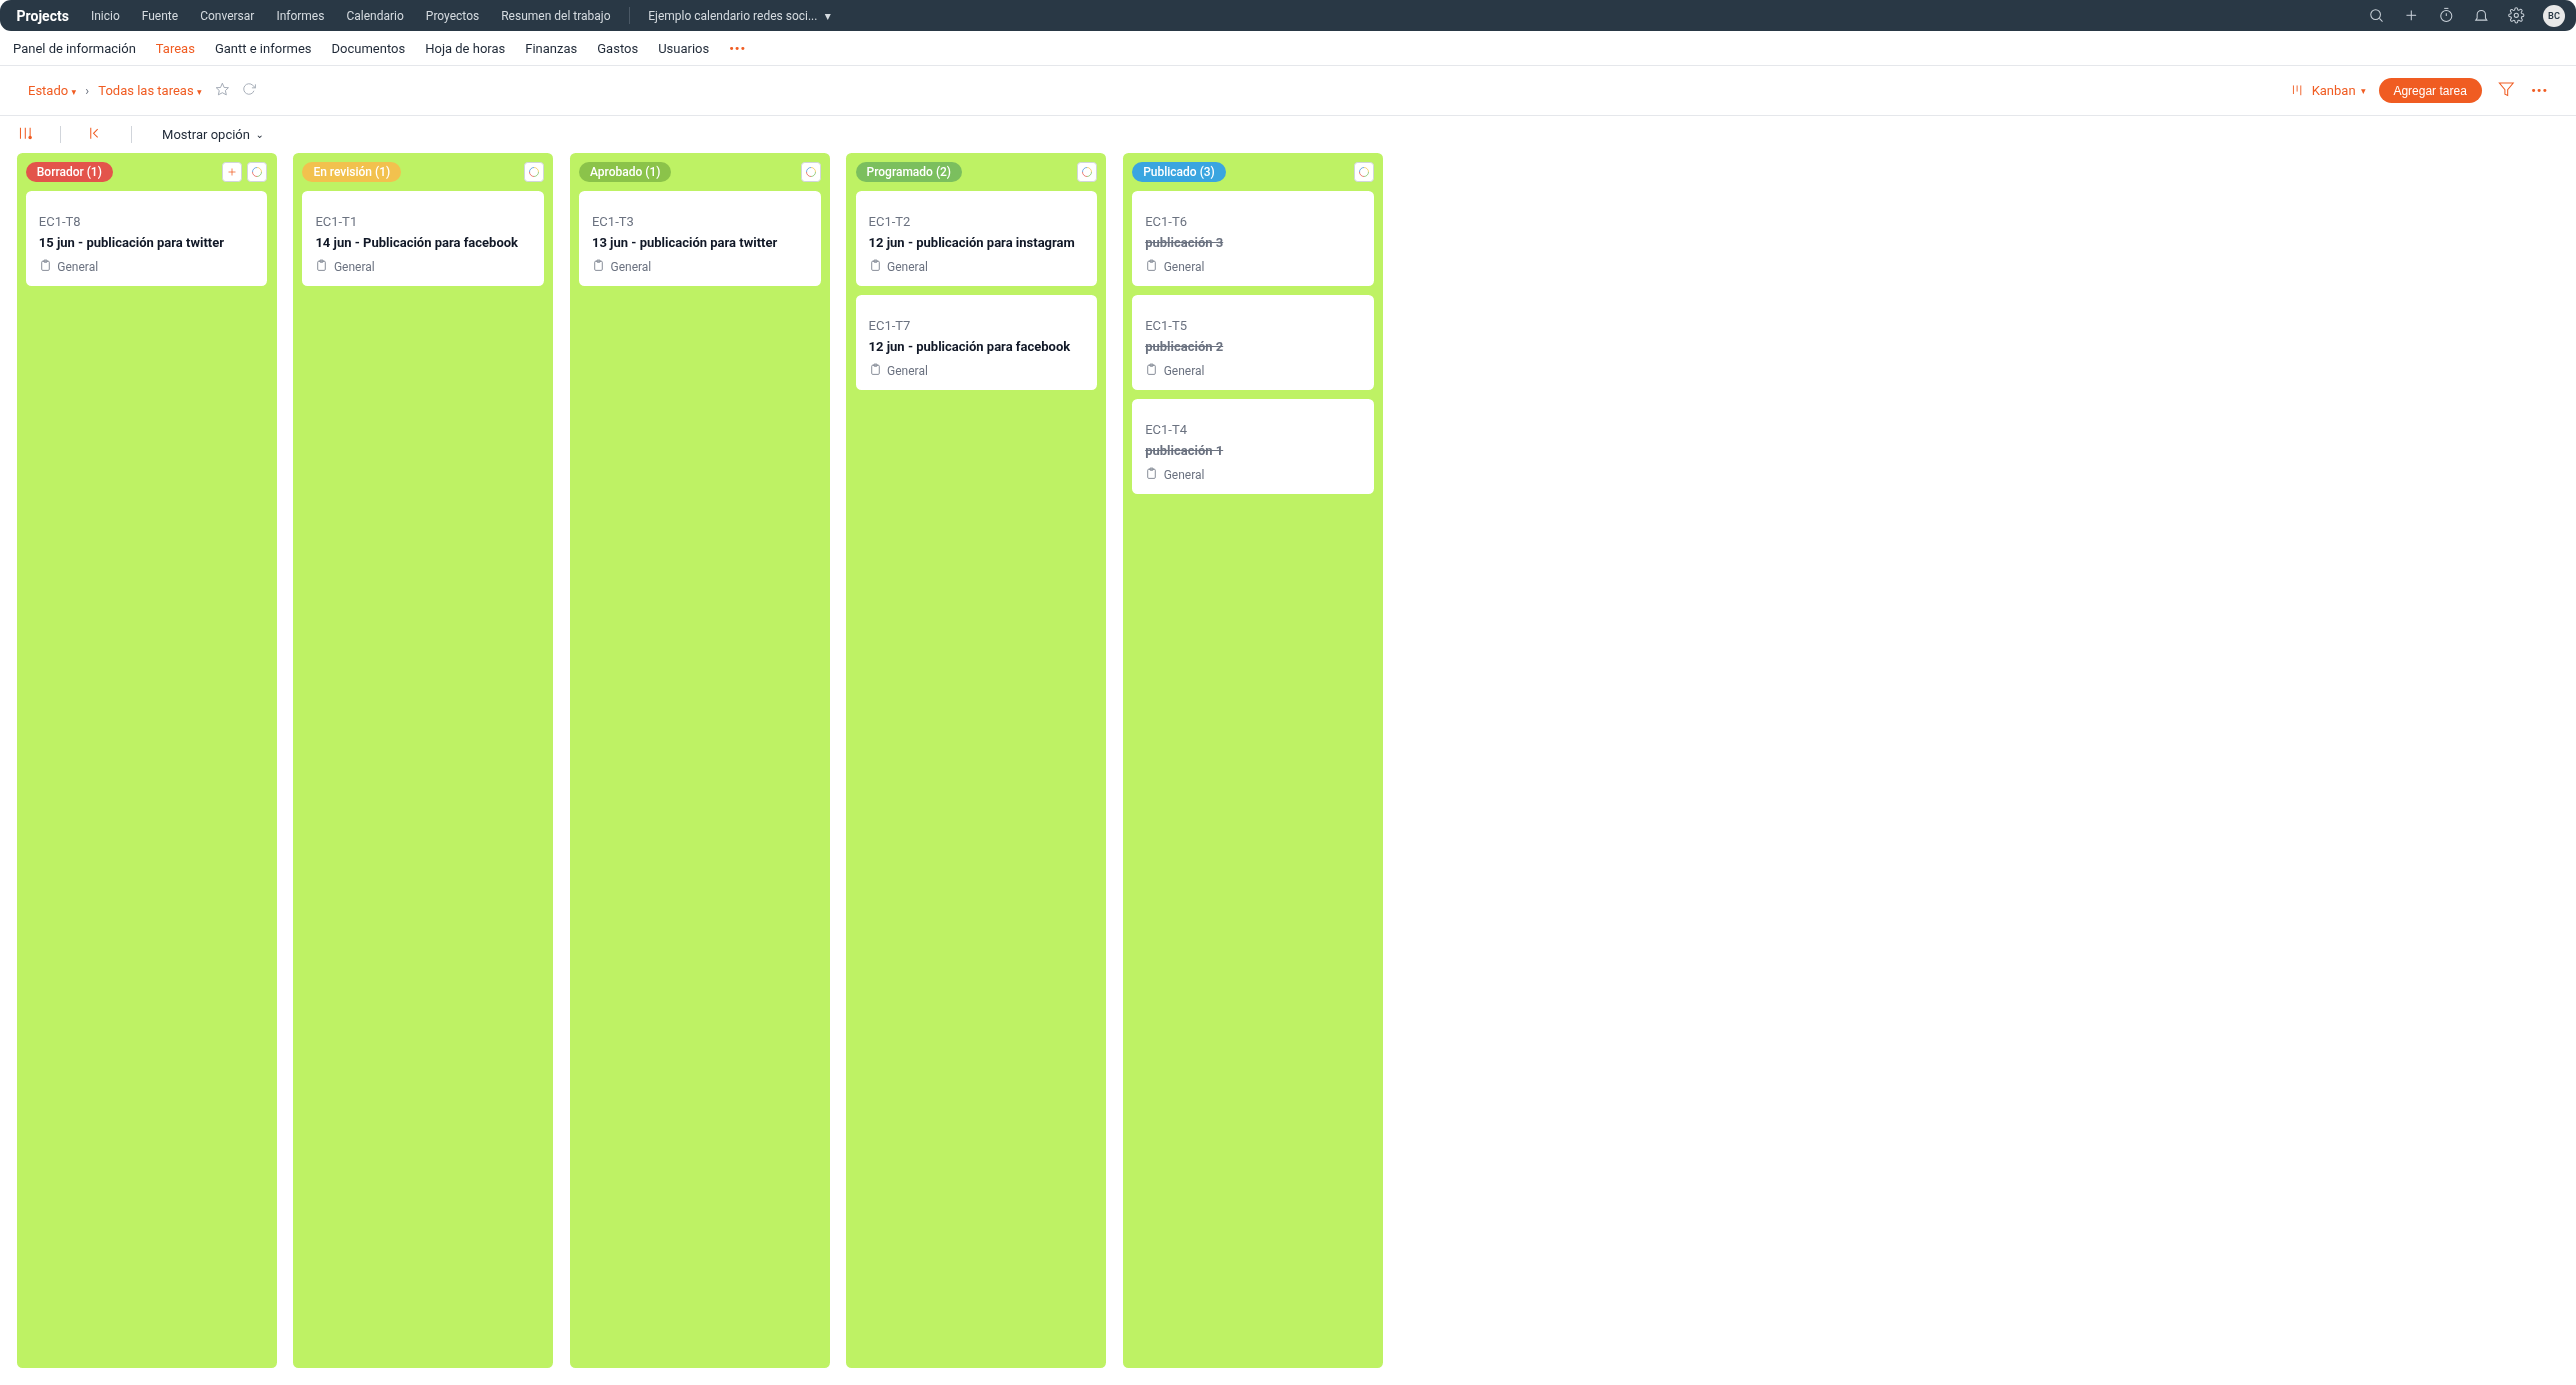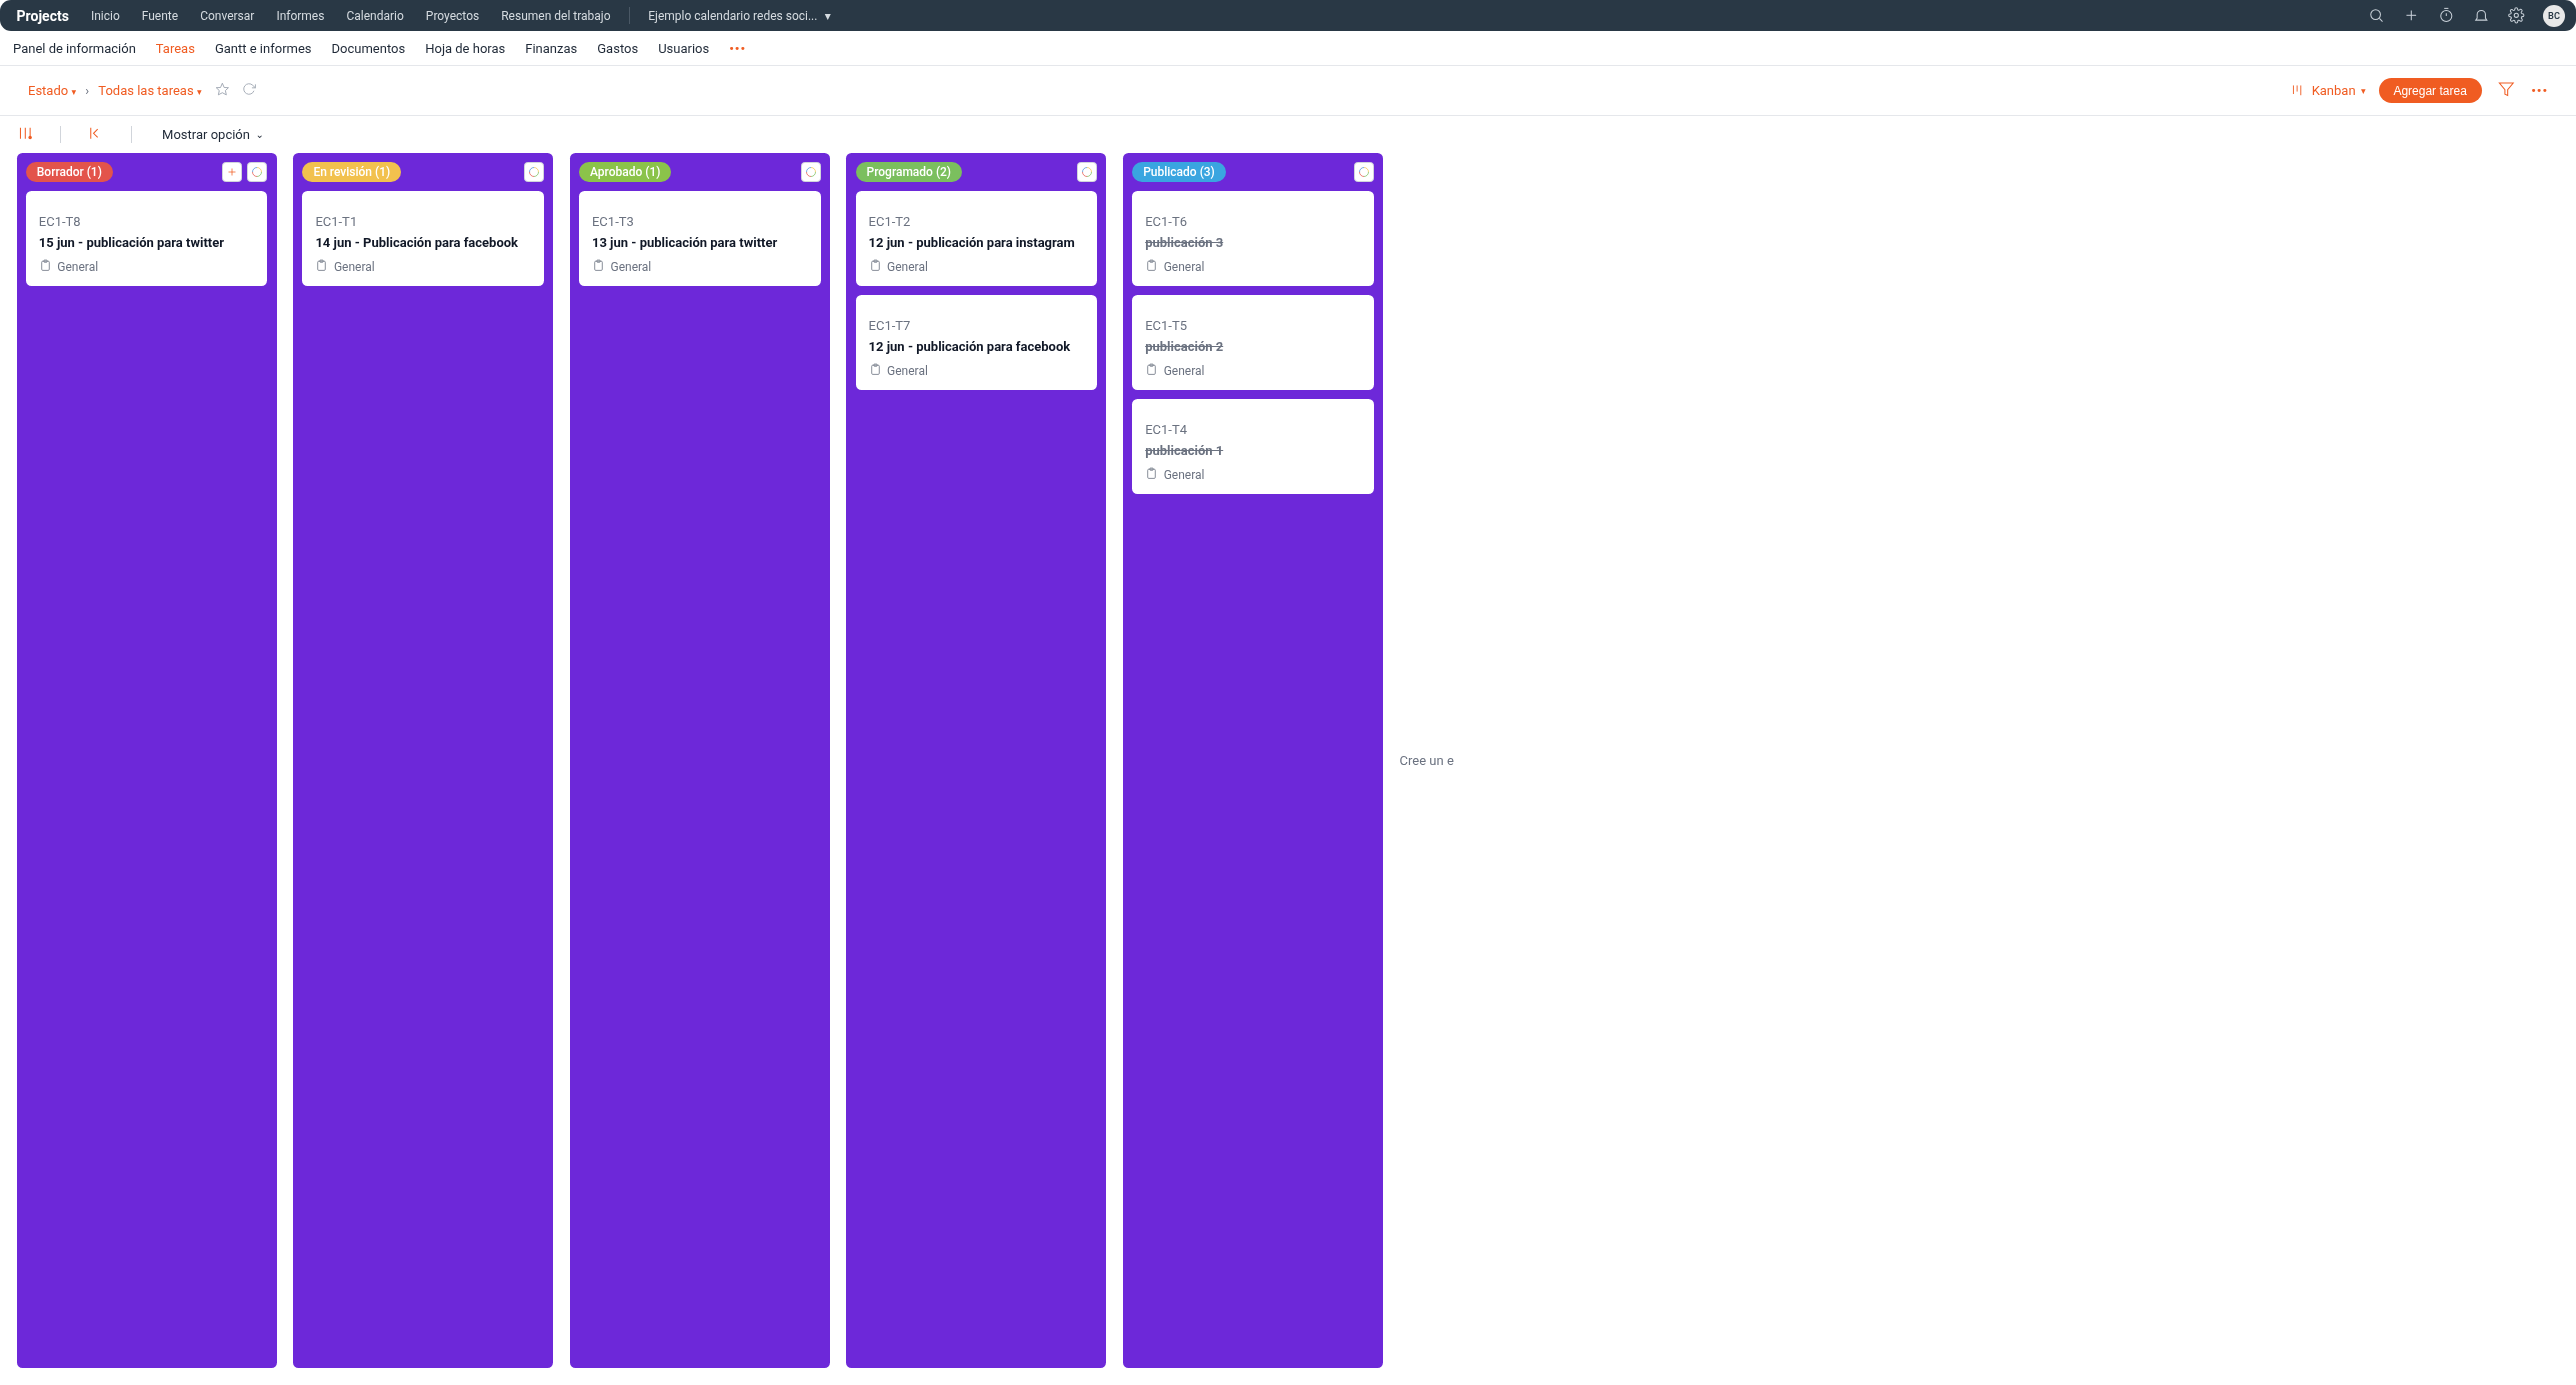--- a/index.html
+++ b/index.html
@@ -36,21 +36,21 @@
 .toolbar .filter-btn, .toolbar .more-btn { margin-left: 16.6px; color: #f05c22; cursor: pointer; }
 
 
 .optbar { height: 37px; display: flex; align-items: center; padding: 0 16.6px 0 13px; gap: 23px; font-size: 13px; }
 .optbar .ob-icon { color: #f05c22; cursor: pointer; padding: 0 3.7px; }
 .optbar .vline { width: 0.9px; height: 16.6px; background: #d1d5db; }
 .optbar .show-opt { display: flex; align-items: center; gap: 5.5px; cursor: pointer; color: #1f2937; margin-left: 7.4px; }
 
 
 .board { display: flex; gap: 16.6px; padding: 0 16.6px 16.6px 16.6px; overflow-x: auto; min-height: calc(100vh - 153px); }
-.column { width: 260px; flex-shrink: 0; background: #6d28d9; border-radius: 5.5px; padding: 9.2px; display: flex; flex-direction: column; }
+.column { width: 260px; flex-shrink: 0; background: #bef264; border-radius: 5.5px; padding: 9.2px; display: flex; flex-direction: column; }
 .col-head { display: flex; align-items: center; }
 .col-badge { color: #fff; font-size: 12px; font-weight: 500; padding: 2.8px 11px; border-radius: 11px; }
 .col-head .sp { flex: 1; }
 .col-act { width: 20px; height: 20px; border: 0.9px solid #d1d5db; border-radius: 3.7px; background: #fff; margin-left: 5.5px; display: flex; align-items: center; justify-content: center; cursor: pointer; color: #f05c22; font-size: 12px; }
 .col-act svg, .col-act-s svg { width: 12px; height: 12px; }
 .col-act-s { width: 20px; height: 20px; border: 0.9px solid #d1d5db; border-radius: 3.7px; background: #fff; display: flex; align-items: center; justify-content: center; cursor: pointer; }
 
 .card { background: #fff; border-radius: 5.5px; padding: 11px 13px; margin-top: 9.2px; cursor: pointer; }
 .card .code { font-size: 13px; color: #6b7280; margin-top: 12px; }
 .card .title { font-size: 13px; color: #111827; margin-top: 5.5px; font-weight: 700; }
@@ -346,15 +346,14 @@
         <div class="title done">publicación 1</div>
         <div class="meta">
           <span><svg viewBox="0 0 24 24">
               <rect x="5" y="4" width="14" height="17" rx="2"></rect>
               <rect x="9" y="2" width="6" height="4" rx="1"></rect>
             </svg></span>
           <span>General</span>
         </div>
       </div>
     </div>
-    <div class="extra-col">Cree un e</div>
   </div>
 
 
 </body></html>

